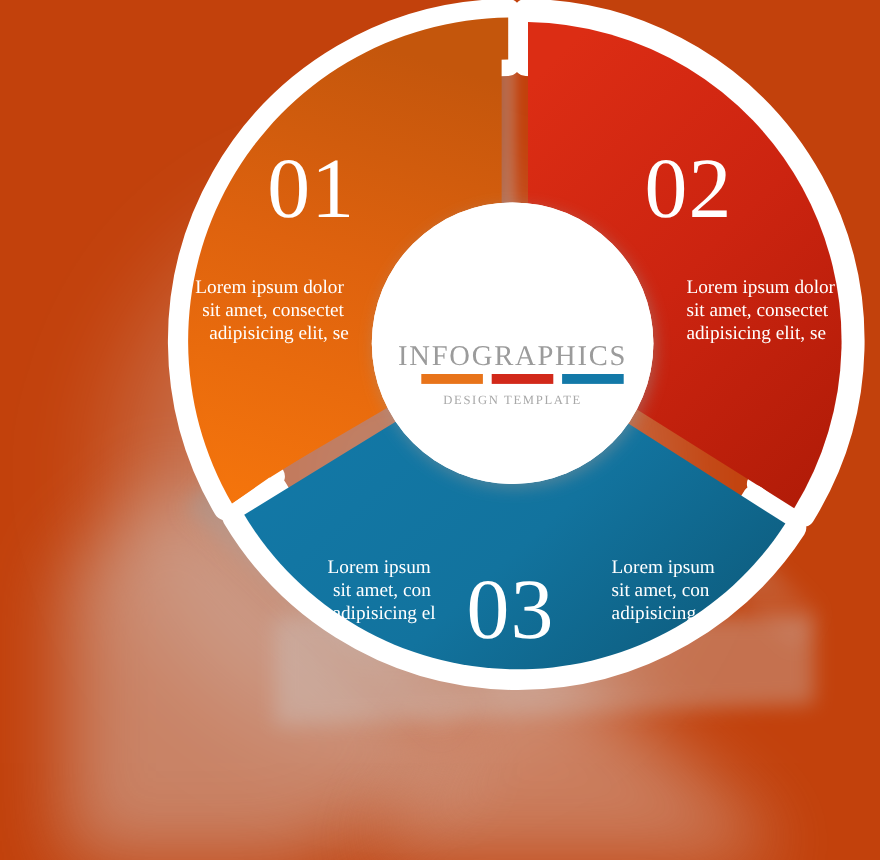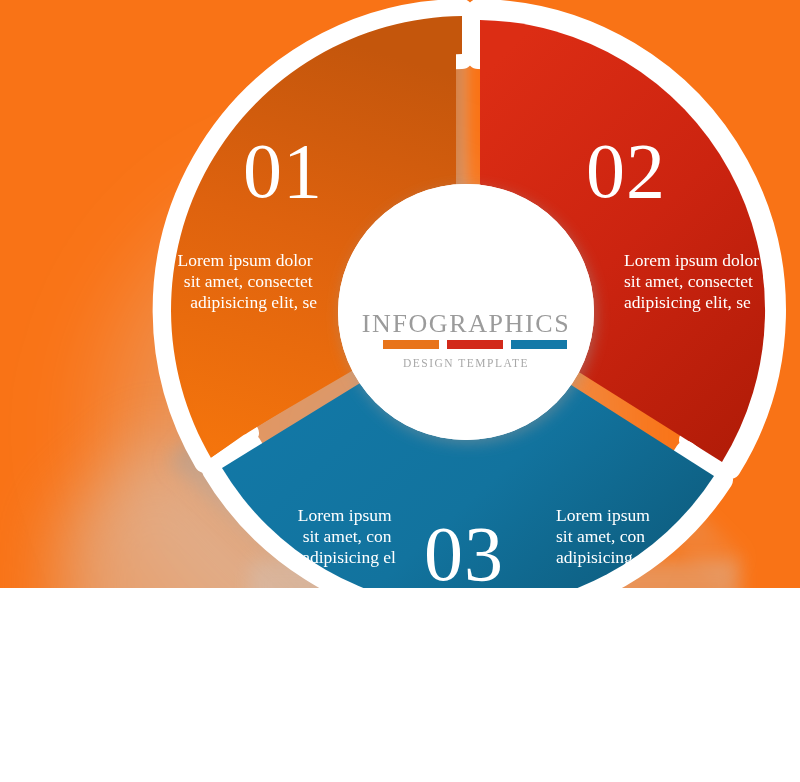--- a/index.html
+++ b/index.html
@@ -9,22 +9,22 @@
   body {
     width: 800px;
     height: 782px;
     background: #ffffff;
     font-family: "Liberation Serif", serif;
     overflow: hidden;
   }
   #stage {
     position: relative;
     width: 800px;
-    height: 588px;
-    background: #f97316;
+    height: 782px;
+    background: #c2410c;
     overflow: hidden;
   }
   .diagram-svg {
     position: absolute;
     left: 0;
     top: 0;
     width: 800px;
     height: 782px;
   }
   .seg-number {

